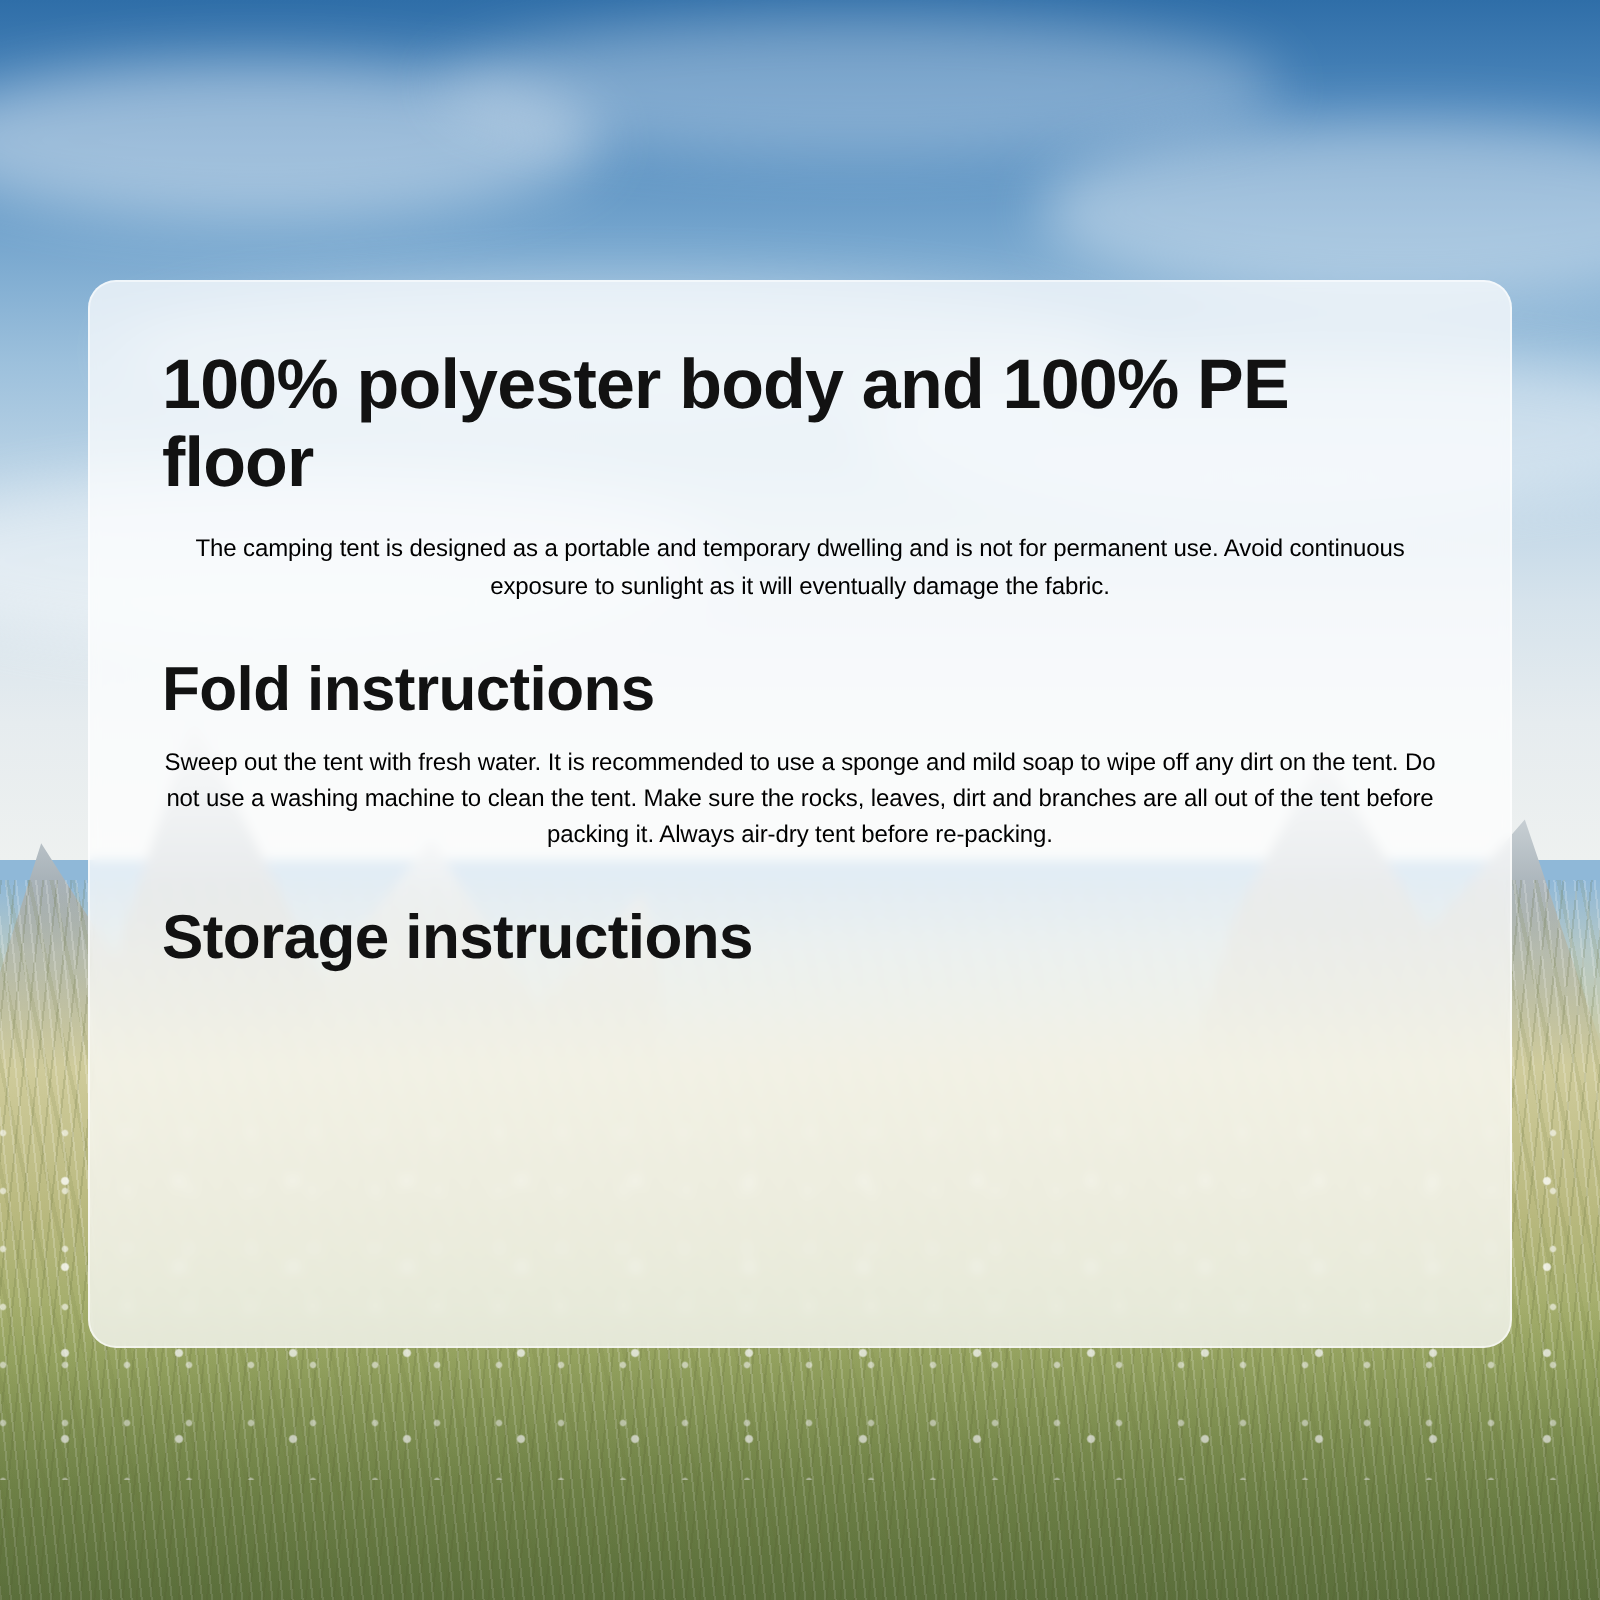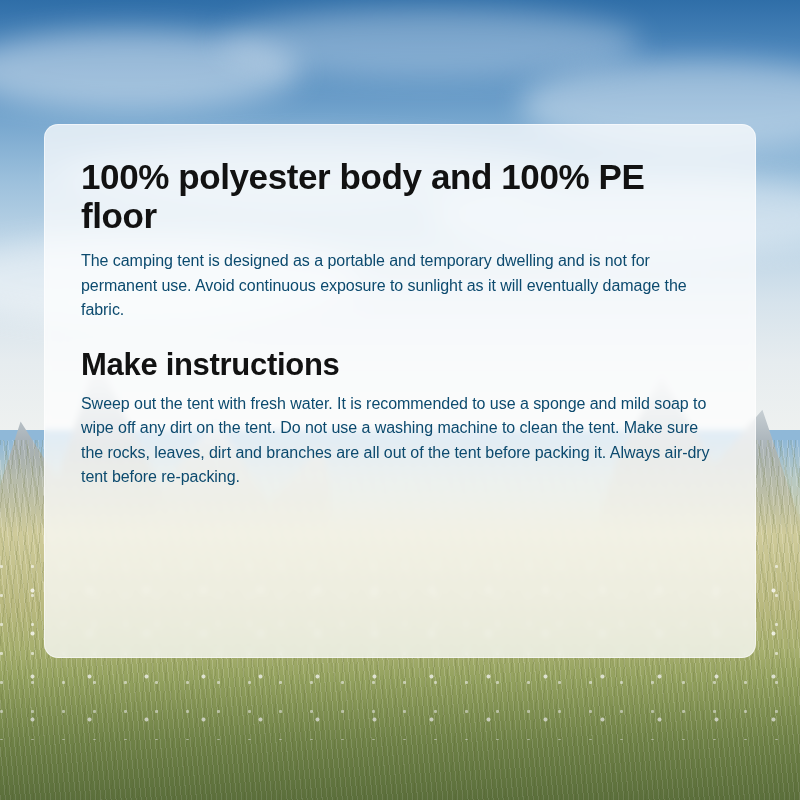--- a/index.html
+++ b/index.html
@@ -122,21 +122,21 @@
       radial-gradient(circle, rgba(255,255,255,0.65) 0 1.2px, rgba(255,255,255,0) 2px);
     background-size: 57px 43px, 31px 29px;
     background-position: 4px 9px, 17px 21px;
     opacity: .9;
   }
 
   
   .card {
     position: absolute;
     left: 44px;
-    top: 124px;
+    top: 140px;
     width: 712px;
     height: 534px;
     box-sizing: border-box;
     padding: 32px 36px 24px 36px;
     border-radius: 14px;
     background: rgba(255,255,255,0.74);
     border: 1px solid rgba(255,255,255,0.55);
     backdrop-filter: blur(3px);
     color: #1d1d1d;
   }
@@ -152,24 +152,25 @@
   h2.heading {
     margin: 26px 0 9px 0;
     font-size: 31px;
     line-height: 1.12;
     font-weight: bold;
     letter-spacing: -0.3px;
     color: #121212;
   }
   p.body {
     margin: 0;
-    font-size: 16px;
+    font-size: 12px;
     line-height: 1.52;
-    color: #0c4a6e;
+    color: #000000;
     letter-spacing: -0.05px;
+    text-align: center;
   }
 </style>
 </head>
 <body>
 
 <div id="page">
 
   <div class="bg-sky"></div>
   <div class="cloud c1"></div>
   <div class="cloud c2"></div>
@@ -188,18 +189,19 @@
 
   <div class="field"></div>
   <div class="field-tex"></div>
   <div class="flowers"></div>
   <div class="field-shadow"></div>
 
   <div class="card">
     <h1 class="title">100% polyester body and 100% PE floor</h1>
     <p class="body">The camping tent is designed as a portable and temporary dwelling and is not for permanent use. Avoid continuous exposure to sunlight as it will eventually damage the fabric.</p>
 
-    <h2 class="heading">Make instructions</h2>
+    <h2 class="heading">Fold instructions</h2>
     <p class="body">Sweep out the tent with fresh water. It is recommended to use a sponge and mild soap to wipe off any dirt on the tent. Do not use a washing machine to clean the tent. Make sure the rocks, leaves, dirt and branches are all out of the tent before packing it. Always air-dry tent before re-packing.</p>
 
+    <h2 class="heading">Storage instructions</h2>
   </div>
 
 </div>
 
 </body></html>

